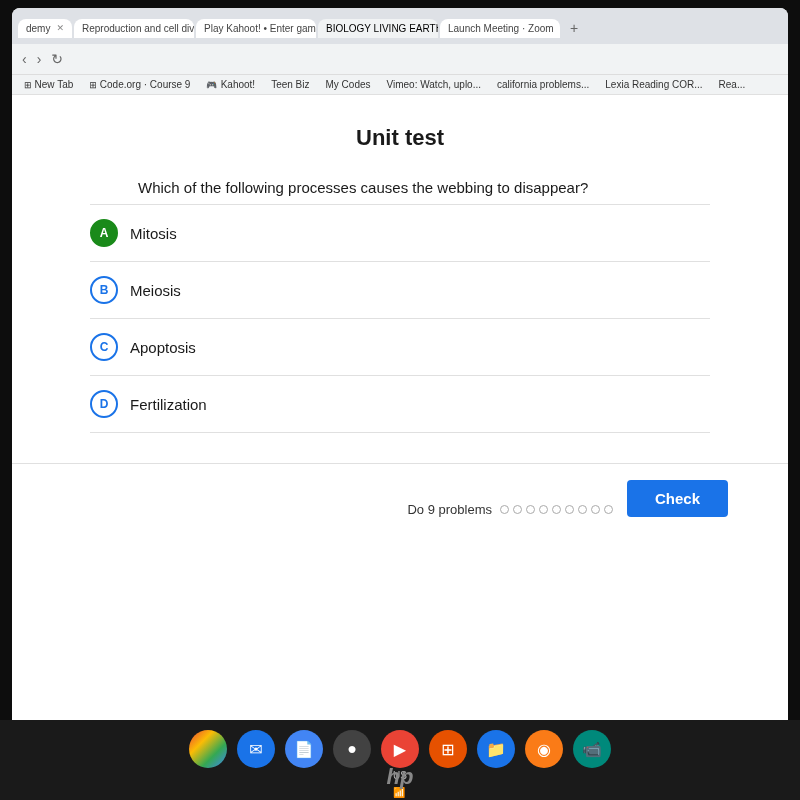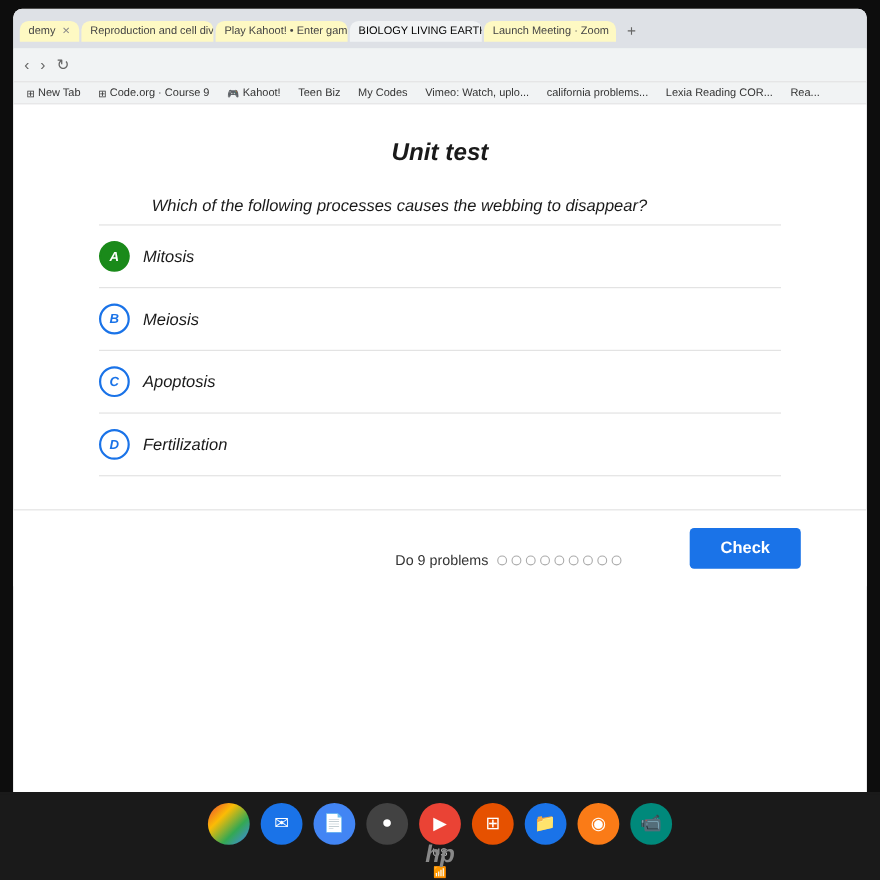--- a/index.html
+++ b/index.html
@@ -46,21 +46,21 @@
     }
 
     .tab {
       display: flex;
       align-items: center;
       gap: 4px;
       padding: 4px 8px;
       border-radius: 8px 8px 0 0;
       font-size: 10px;
       color: #444;
-      background: #fef9c3;
+      background: #ffffff;
       white-space: nowrap;
       max-width: 120px;
       overflow: hidden;
       text-overflow: ellipsis;
       cursor: pointer;
     }
     .tab.active {
       background: #f1f3f4;
       color: #000;
     }
@@ -130,21 +130,20 @@
       flex: 1;
       background: #fff;
       overflow-y: auto;
       padding: 0;
     }
 
     .khan-page {
       max-width: 700px;
       margin: 0 auto;
       padding: 30px 40px;
-      font-style: italic;
     }
 
     .unit-test-title {
       text-align: center;
       font-size: 22px;
       font-weight: 600;
       color: #1a1a1a;
       margin-bottom: 28px;
     }
 
@@ -231,21 +230,20 @@
 
     .check-btn {
       background: #1a73e8;
       color: #fff;
       border: none;
       border-radius: 4px;
       padding: 10px 28px;
       font-size: 15px;
       font-weight: 600;
       cursor: pointer;
-      margin-left: 48px;
     }
 
     
     .taskbar {
       position: absolute;
       bottom: 0;
       left: 0;
       right: 0;
       height: 78px;
       background: #1a1a1a;

